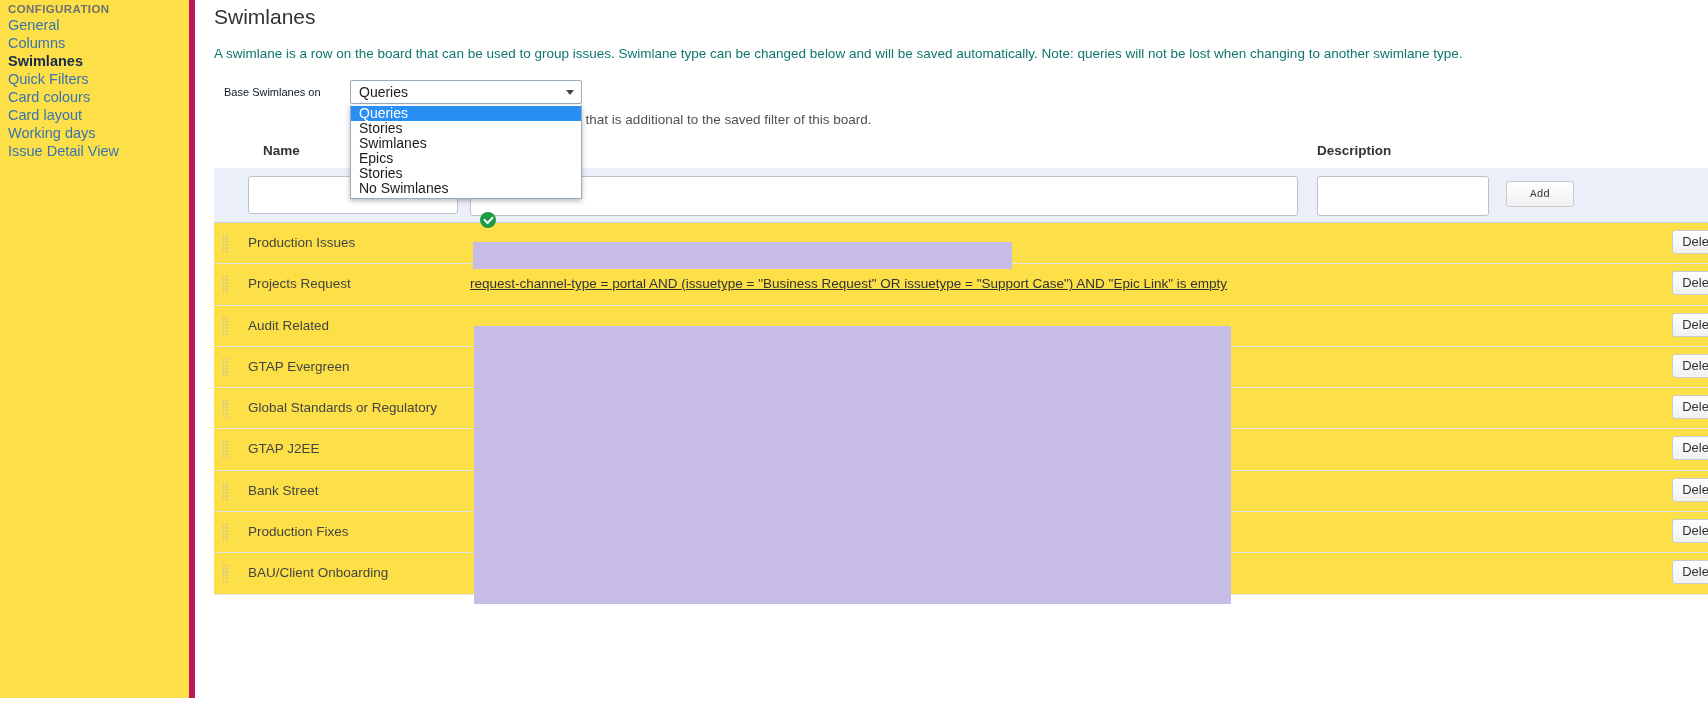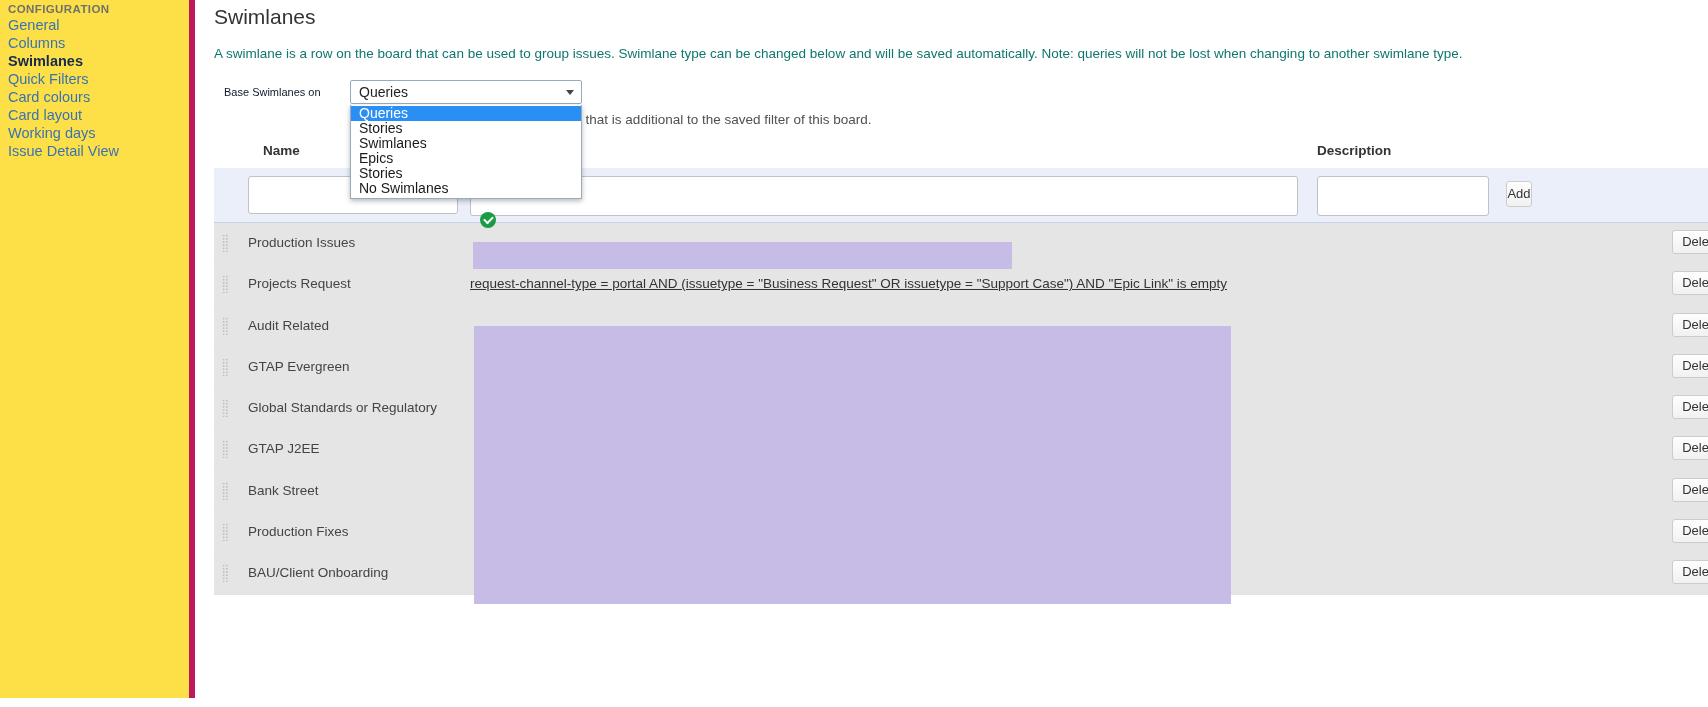--- a/index.html
+++ b/index.html
@@ -172,26 +172,26 @@
     width:172px; height:40px;
     border:1px solid #c2c2c2;
     border-radius:3px;
     background:#fff;
     font-family:"Liberation Sans", sans-serif;
     font-size:13px;
     padding:2px 5px;
   }
   .addrow .add-btn {
     position:absolute; left:1292px; top:13px;
-    width:26px; height:26px;
+    width:68px; height:26px;
     border:1px solid #ccc;
     border-radius:3px;
     background:linear-gradient(#fefefe,#f1f1f1);
-    font-family:Liberation Sans, sans-serif;
-    font-size:13px;
+    font-family:Liberation Mono, monospace;
+    font-size:11px;
     color:#333;
     cursor:pointer;
     line-height:24px;
     text-align:center;
   }
   .jql-ok {
     position:absolute; left:266px; top:44px;
     width:16px; height:16px;
     border-radius:50%;
     background:#1a9b46;
@@ -203,21 +203,21 @@
     width:7px; height:4px;
     border-left:2px solid #fff;
     border-bottom:2px solid #fff;
     transform:rotate(-45deg);
   }
 
   .row {
     height:41.3px;
     position:relative;
     border-bottom:1px solid #e4e4e4;
-    background:#e5e5e5;
+    background:#fde047;
   }
   .grip {
     position:absolute; left:8px; top:11px;
     width:7px; height:18px;
     cursor:move;
     background-image:
       radial-gradient(#bdbdbd 42%, transparent 45%);
     background-size:3.2px 3.2px;
     opacity:.95;
   }

